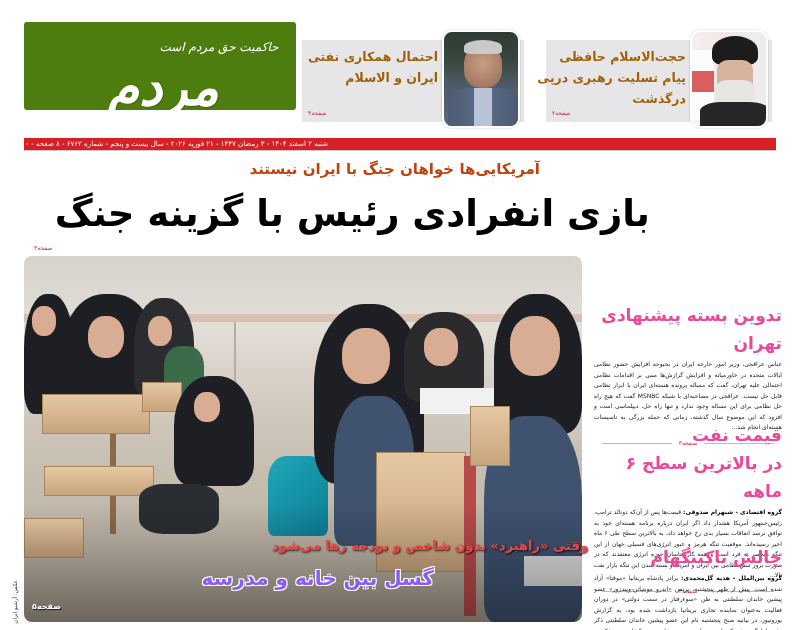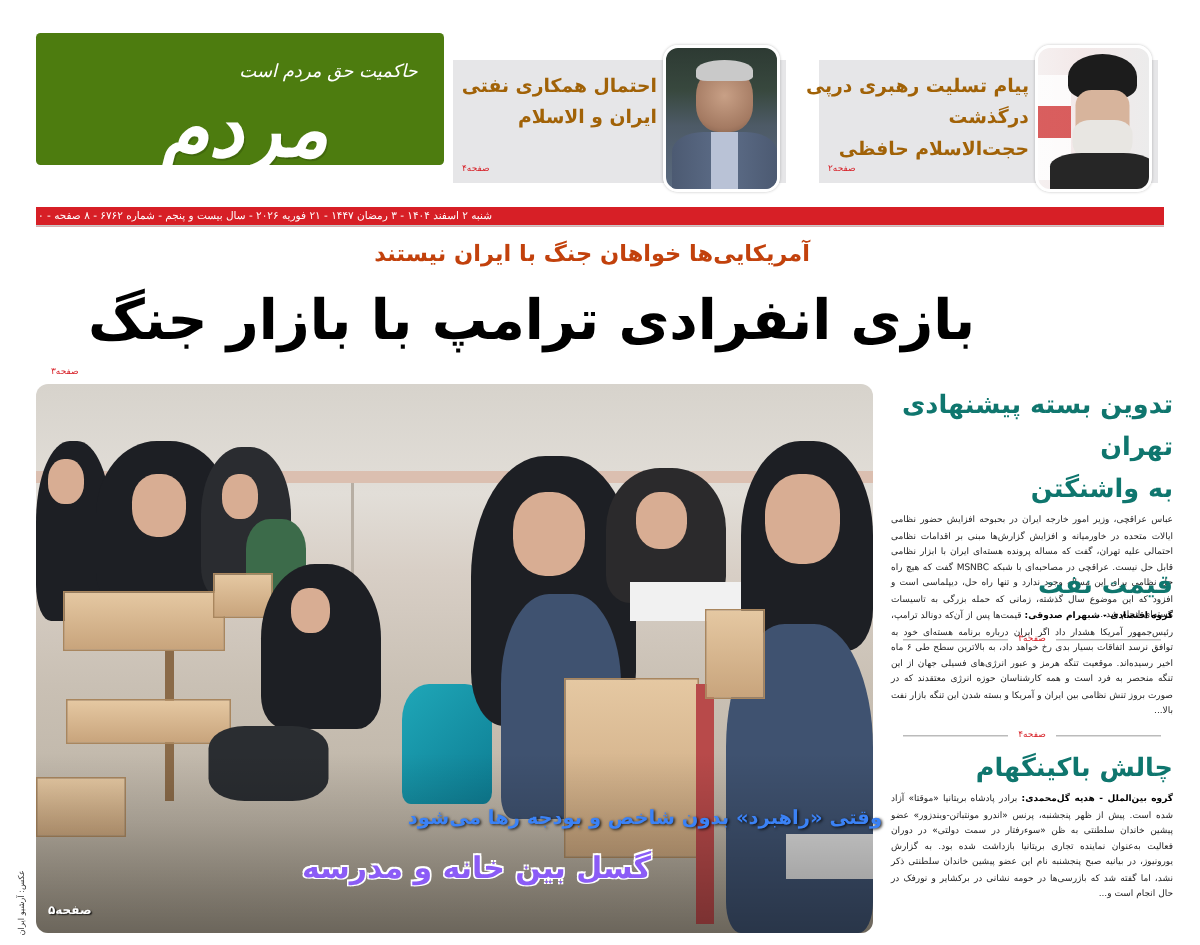--- a/index.html
+++ b/index.html
@@ -118,40 +118,40 @@
   .desk { position: absolute; background: linear-gradient(180deg,#e5c8a2,#c8a47c); border: 1px solid #a9865e; }
   .leg { position: absolute; background: #8a6a48; }
   .bag-teal { position: absolute; border-radius: 30% 30% 10% 10%; background: linear-gradient(135deg,#1fa7b8,#0d7c92); }
   .bag-dark { position: absolute; border-radius: 30%; background: #2a2d31; }
   .paper { position: absolute; background: #f1f1f1; }
   .blue-cloth { position: absolute; border-radius: 40% 40% 10% 10%; background: #3f5270; }
   .floor-shade { position: absolute; left: 0; bottom: 0; width: 100%; height: 120px; background: linear-gradient(180deg,rgba(0,0,0,0) 0%,rgba(0,0,0,0.35) 100%); }
   .red-pole { position: absolute; background: #b84a4a; }
 
   .photo-caption-kicker {
-    position: absolute; right: 212px; top: 538px; color: #3b82f6; font-size: 13px; font-weight: bold;
+    position: absolute; right: 212px; top: 538px; color: #ef4444; font-size: 13px; font-weight: bold;
     text-shadow: 1px 1px 2px rgba(0,0,0,0.8); white-space: nowrap;
   }
   .photo-caption-title {
     position: absolute; right: 366px; top: 566px; color: #8b5cf6; font-size: 20px; font-weight: bold;
     text-shadow: 1px 1px 0 #fff, -1px -1px 0 #fff, 1px -1px 0 #fff, -1px 1px 0 #fff; white-space: nowrap;
   }
   .photo-caption-page {
     position: absolute; left: 32px; top: 602px; color: #fff; font-size: 8px; font-weight: bold;
     text-shadow: 1px 1px 1px rgba(0,0,0,0.8);
   }
   .photo-credit {
     position: absolute; left: 12px; top: 580px; width: 10px; font-size: 5.5px; color: #333;
     writing-mode: vertical-rl; transform: rotate(180deg);
   }
 
   
   .col { position: absolute; left: 594px; width: 188px; }
   .story-title {
-    font-size: 17px; font-weight: bold; color: #0f766e; text-align: right; line-height: 28px;
+    font-size: 17px; font-weight: bold; color: #ec4899; text-align: right; line-height: 28px; margin-top: 45px;
   }
   .story-body {
     font-size: 6px; color: #222; line-height: 10.5px; text-align: justify; margin-top: 2px;
   }
   .story-body b { color: #000; }
   .story-page {
     position: relative; text-align: center; color: #d71f26; font-size: 6px; margin-top: 6px; height: 8px;
   }
   .story-page::before, .story-page::after {
     content: ""; position: absolute; top: 4px; width: 70px; height: 1px; background: #bbb;
@@ -172,22 +172,22 @@
 
 <div class="teaser teaser-right">
   <div class="photo photo-leader">
     <div class="flag"></div>
     <div class="turban"></div>
     <div class="face"></div>
     <div class="beard"></div>
     <div class="robe"></div>
   </div>
   <div class="title">
+    <div>حجت‌الاسلام حافظی</div>
     <div>پیام تسلیت رهبری درپی درگذشت</div>
-    <div>حجت‌الاسلام حافظی</div>
   </div>
   <div class="page">صفحه۲</div>
 </div>
 
 <div class="teaser teaser-left">
   <div class="photo photo-official">
     <div class="suit"></div>
     <div class="shirt"></div>
     <div class="head"></div>
     <div class="hair"></div>
@@ -197,21 +197,21 @@
     <div>ایران و الاسلام</div>
   </div>
   <div class="page">صفحه۴</div>
 </div>
 
 <div class="datebar">
   <div class="date">شنبه ۲ اسفند ۱۴۰۴ - ۳ رمضان ۱۴۴۷ - ۲۱ فوریه ۲۰۲۶ - سال بیست و پنجم - شماره ۶۷۶۲ - ۸ صفحه - ۱۵۰۰۰ تومان</div>
 </div>
 
 <div class="kicker">آمریکایی‌ها خواهان جنگ با ایران نیستند</div>
-<div class="headline">بازی انفرادی ترامپ با بازار جنگ</div>
+<div class="headline">بازی انفرادی رئیس با گزینه جنگ</div>
 <div class="hl-page">صفحه۳</div>
 
 <div class="main-photo">
   <div class="wall-stripe"></div>
   <div class="wall-panel" style="left:210px"></div>
   <div class="wall-panel" style="left:505px"></div>
 
   <div class="fig" style="left:0;top:38px;width:50px;height:120px"></div>
   <div class="face" style="left:8px;top:50px;width:24px;height:30px"></div>
   <div class="fig" style="left:40px;top:38px;width:90px;height:110px"></div>
@@ -248,29 +248,29 @@
   <div class="floor-shade"></div>
 </div>
 <div class="photo-credit">عکس: آرشیو ایران</div>
 <div class="photo-caption-kicker">وقتی «راهبرد» بدون شاخص و بودجه رها می‌شود</div>
 <div class="photo-caption-title">گسل بین خانه و مدرسه</div>
 <div class="photo-caption-page">صفحه۵</div>
 
 <div class="col story-1">
   <div class="story-title">
     <div>تدوین بسته پیشنهادی تهران</div>
-    <div>به واشنگتن</div>
   </div>
   <div class="story-body">عباس عراقچی، وزیر امور خارجه ایران در بحبوحه افزایش حضور نظامی ایالات متحده در خاورمیانه و افزایش گزارش‌ها مبنی بر اقدامات نظامی احتمالی علیه تهران، گفت که مساله پرونده هسته‌ای ایران با ابزار نظامی قابل حل نیست. عراقچی در مصاحبه‌ای با شبکه MSNBC گفت که هیچ راه حل نظامی برای این مساله وجود ندارد و تنها راه حل، دیپلماسی است و افزود که این موضوع سال گذشته، زمانی که حمله بزرگی به تاسیسات هسته‌ای انجام شد...</div>
   <div class="story-page">صفحه۳</div>
 </div>
 
 <div class="col story-2">
   <div class="story-title">
     <div>قیمت نفت</div>
+    <div>در بالاترین سطح ۶ ماهه</div>
   </div>
   <div class="story-body">
     <b>گروه اقتصادی - شبهرام صدوقی:</b>
     <span>قیمت‌ها پس از آن‌که دونالد ترامپ، رئیس‌جمهور آمریکا هشدار داد اگر ایران درباره برنامه هسته‌ای خود به توافق نرسد اتفاقات بسیار بدی رخ خواهد داد، به بالاترین سطح طی ۶ ماه اخیر رسیده‌اند. موقعیت تنگه هرمز و عبور انرژی‌های فسیلی جهان از این تنگه منحصر به فرد است و همه کارشناسان حوزه انرژی معتقدند که در صورت بروز تنش نظامی بین ایران و آمریکا و بسته شدن این تنگه بازار نفت بالا...</span>
   </div>
   <div class="story-page">صفحه۴</div>
 </div>
 
 <div class="col story-3">
   <div class="story-title">

